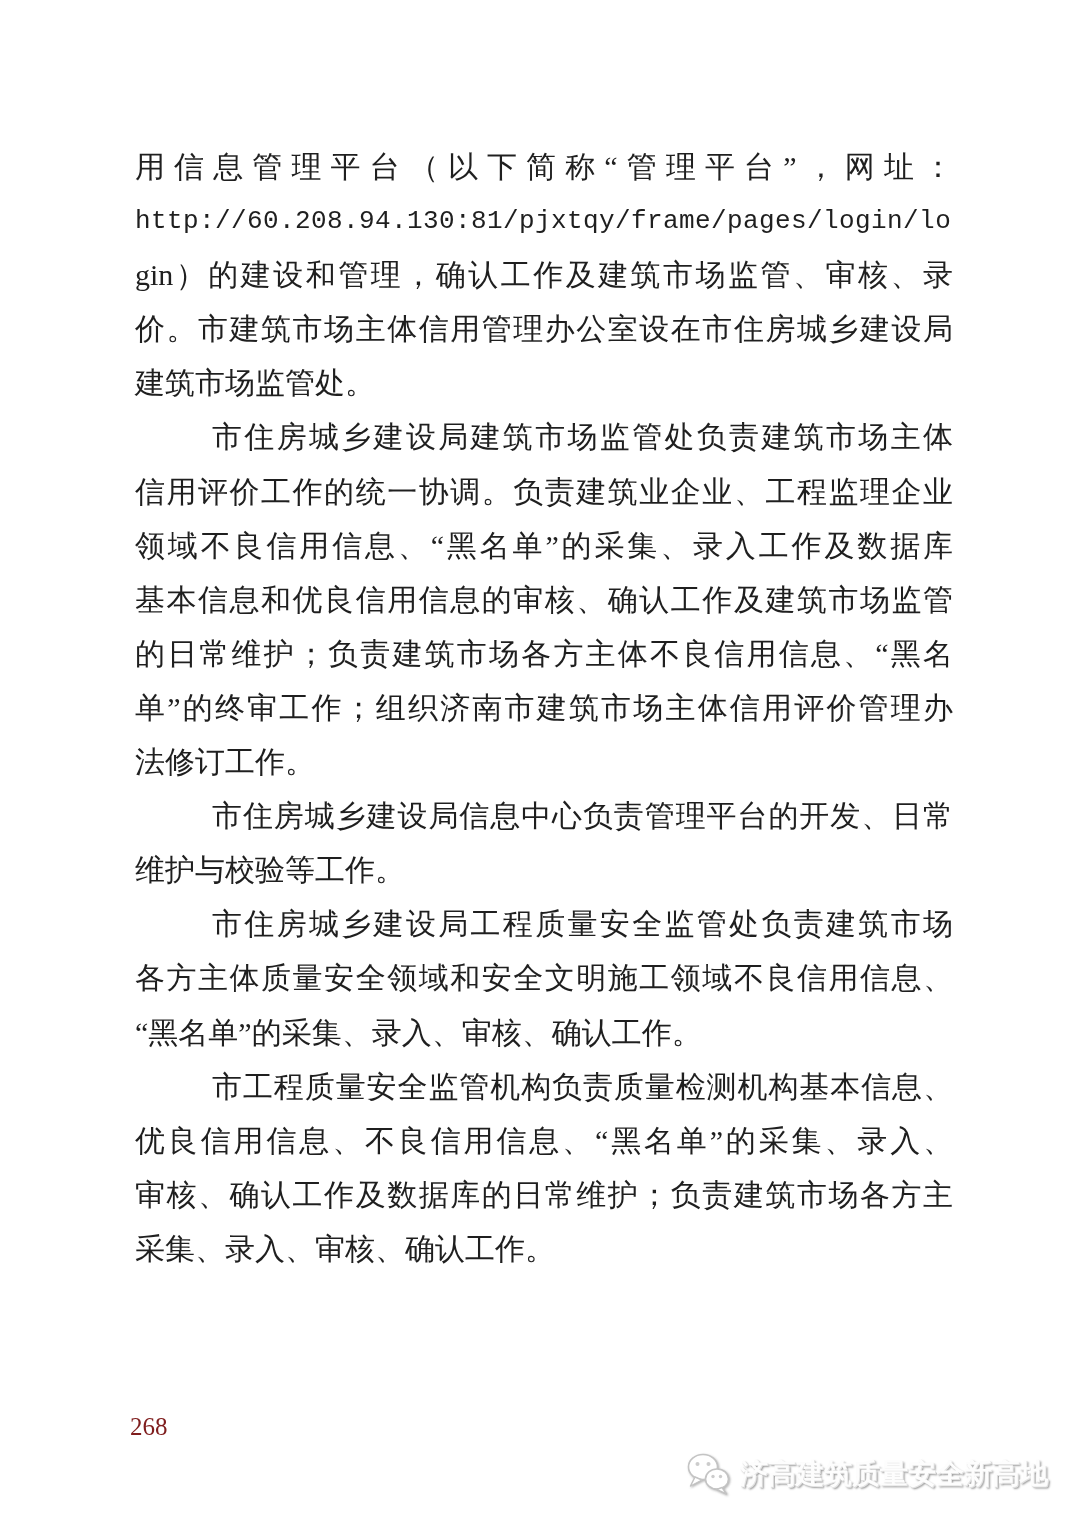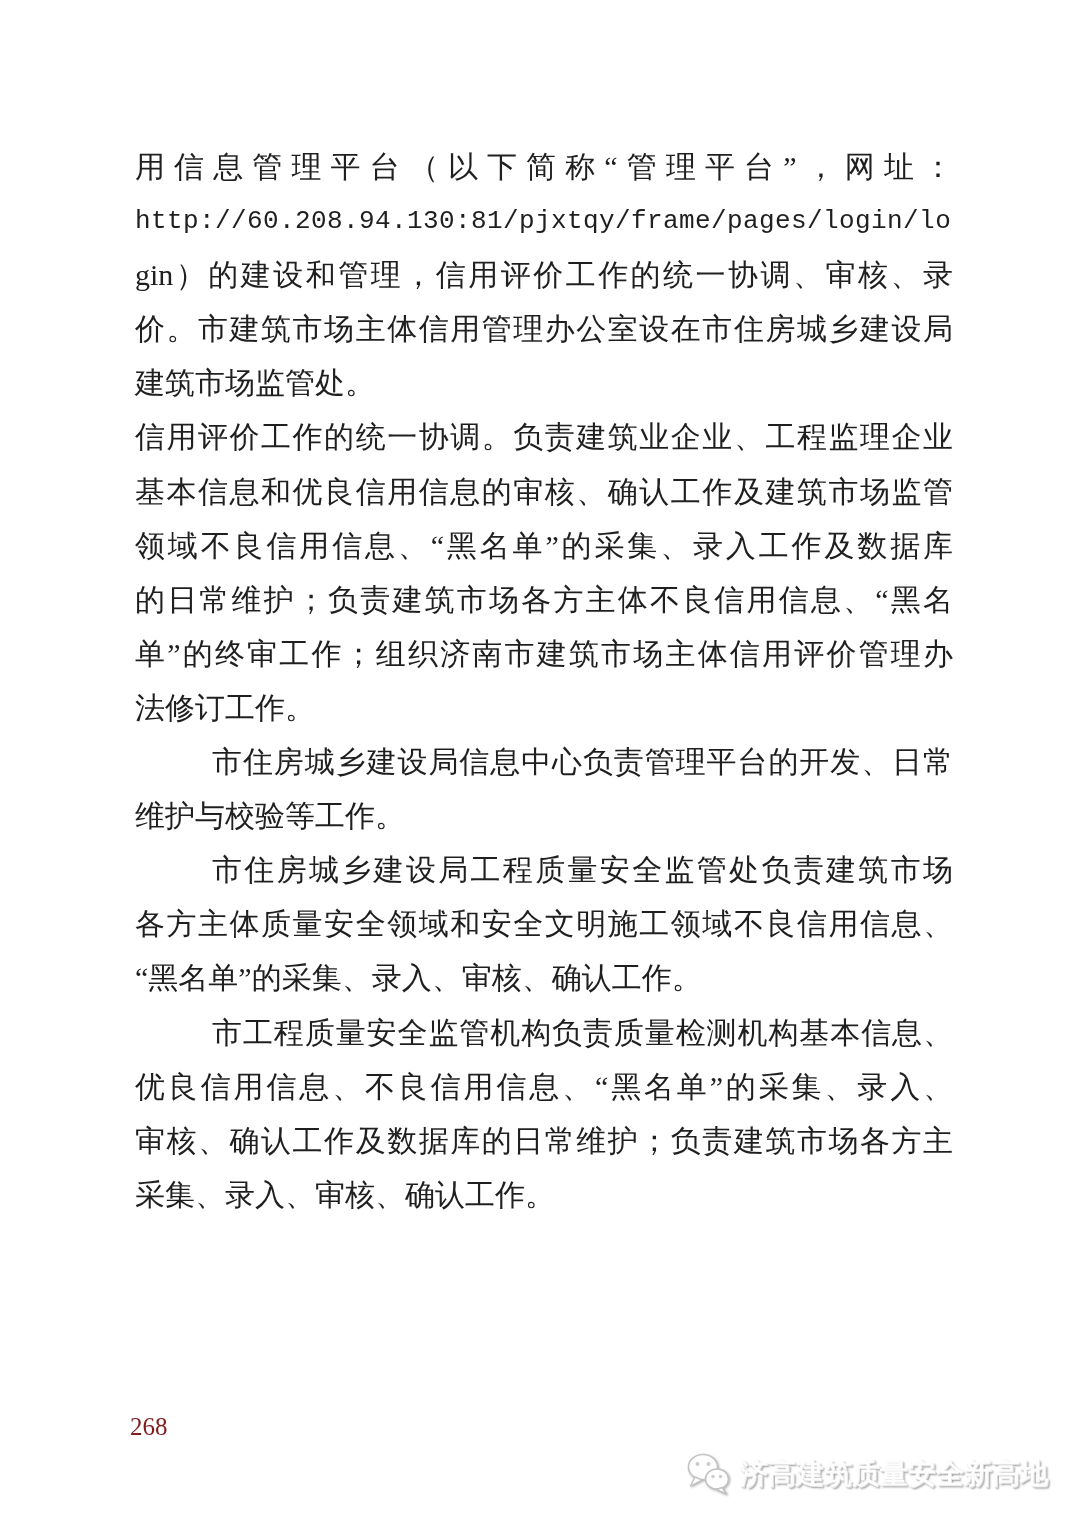--- a/index.html
+++ b/index.html
@@ -61,26 +61,27 @@
   }
 </style>
 </head>
 <body>
 
 <div class="page">
 
   <div class="text-block">
       <div class="line just">用信息管理平台（以下简称“管理平台”，网址：</div>
       <div class="line mono">http://60.208.94.130:81/pjxtqy/frame/pages/login/lo</div>
-      <div class="line just">gin）的建设和管理，信用评价工作的统一协调、审核、录</div>
+      <div class="line just">gin）的建设和管理，确认工作及建筑市场监管、审核、录</div>
       <div class="line just">价。市建筑市场主体信用管理办公室设在市住房城乡建设局</div>
       <div class="line">建筑市场监管处。</div>
+      <div class="line just indent">市住房城乡建设局建筑市场监管处负责建筑市场主体</div>
       <div class="line just">信用评价工作的统一协调。负责建筑业企业、工程监理企业</div>
+      <div class="line just">领域不良信用信息、“黑名单”的采集、录入工作及数据库</div>
       <div class="line just">基本信息和优良信用信息的审核、确认工作及建筑市场监管</div>
-      <div class="line just">领域不良信用信息、“黑名单”的采集、录入工作及数据库</div>
       <div class="line just">的日常维护；负责建筑市场各方主体不良信用信息、“黑名</div>
       <div class="line just">单”的终审工作；组织济南市建筑市场主体信用评价管理办</div>
       <div class="line">法修订工作。</div>
       <div class="line just indent">市住房城乡建设局信息中心负责管理平台的开发、日常</div>
       <div class="line">维护与校验等工作。</div>
       <div class="line just indent">市住房城乡建设局工程质量安全监管处负责建筑市场</div>
       <div class="line just">各方主体质量安全领域和安全文明施工领域不良信用信息、</div>
       <div class="line">“黑名单”的采集、录入、审核、确认工作。</div>
       <div class="line just indent">市工程质量安全监管机构负责质量检测机构基本信息、</div>
       <div class="line just">优良信用信息、不良信用信息、“黑名单”的采集、录入、</div>

